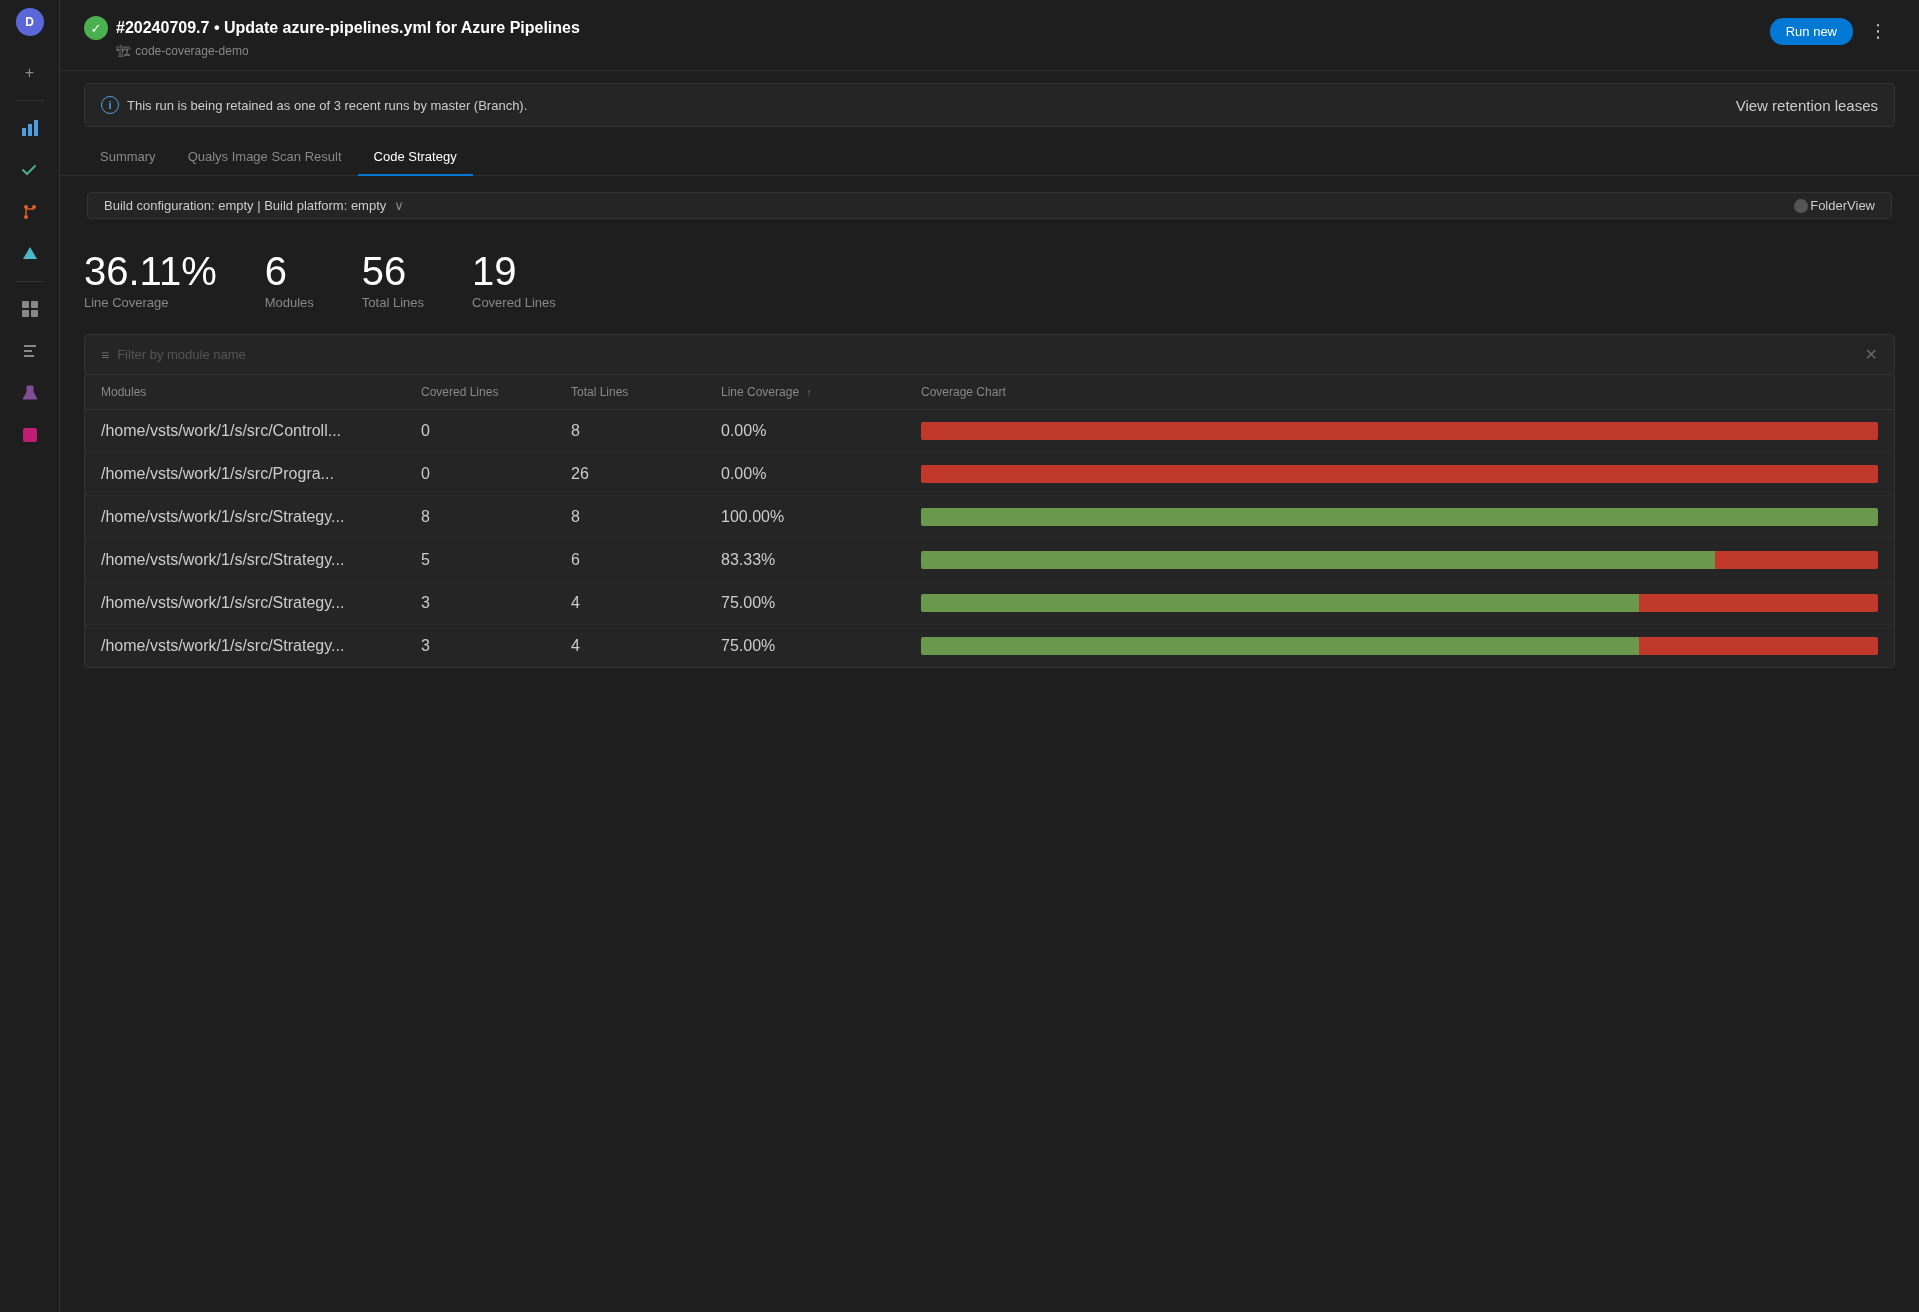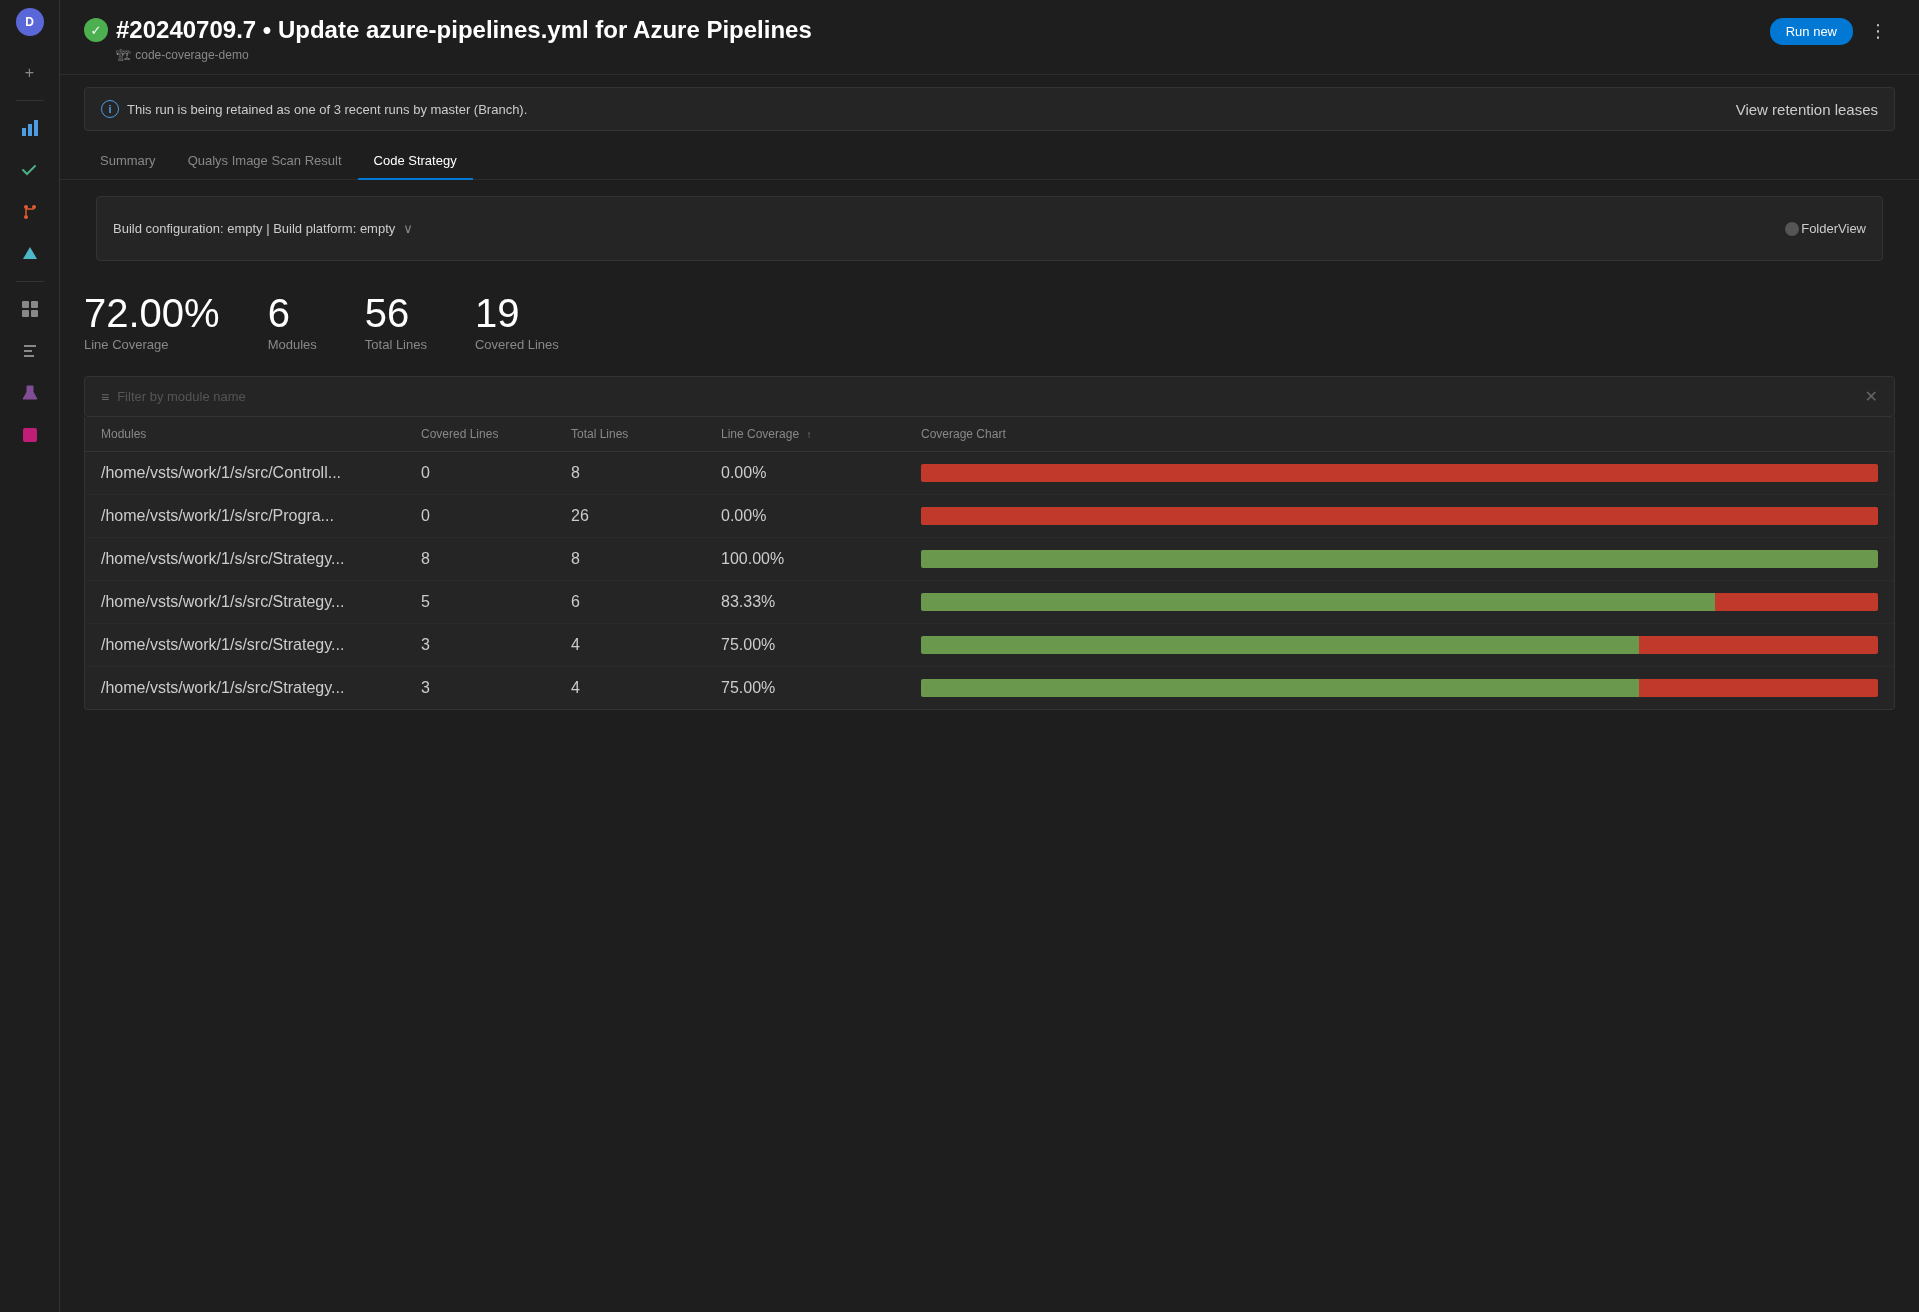--- a/index.html
+++ b/index.html
@@ -89,21 +89,21 @@
       background: #4caf50;
       border-radius: 50%;
       display: flex;
       align-items: center;
       justify-content: center;
       color: white;
       font-size: 13px;
       flex-shrink: 0;
     }
     .title-text {
-      font-size: 24px;
+      font-size: 16px;
       font-weight: 600;
       color: #ffffff;
     }
     .subtitle {
       font-size: 12px;
       color: #888;
       margin-left: 32px;
       display: flex;
       align-items: center;
       gap: 4px;
@@ -194,22 +194,22 @@
       flex: 1;
       overflow-y: auto;
       padding: 0 24px 24px;
     }
 
     
     .build-config {
       background: #252526;
       border: 1px solid #333;
       border-radius: 4px;
-      padding: 24px 16px;
-      margin: 16px 12px;
+      padding: 5px 16px;
+      margin: 16px 3px;
       display: flex;
       align-items: center;
       justify-content: space-between;
     }
     .build-config-left {
       display: flex;
       align-items: center;
       gap: 8px;
       cursor: pointer;
     }
@@ -419,21 +419,21 @@
         <span style="color:#888;">∨</span>
       </div>
       <div class="build-config-right">
         <div class="toggle-dot"></div>
         <span class="folder-view-label">FolderView</span>
       </div>
     </div>
 
     <div class="stats-row">
       <div class="stat-item">
-        <span class="stat-value">72.00%</span>
+        <span class="stat-value">36.11%</span>
         <span class="stat-label">Line Coverage</span>
       </div>
       <div class="stat-item">
         <span class="stat-value">6</span>
         <span class="stat-label">Modules</span>
       </div>
       <div class="stat-item">
         <span class="stat-value">56</span>
         <span class="stat-label">Total Lines</span>
       </div>

